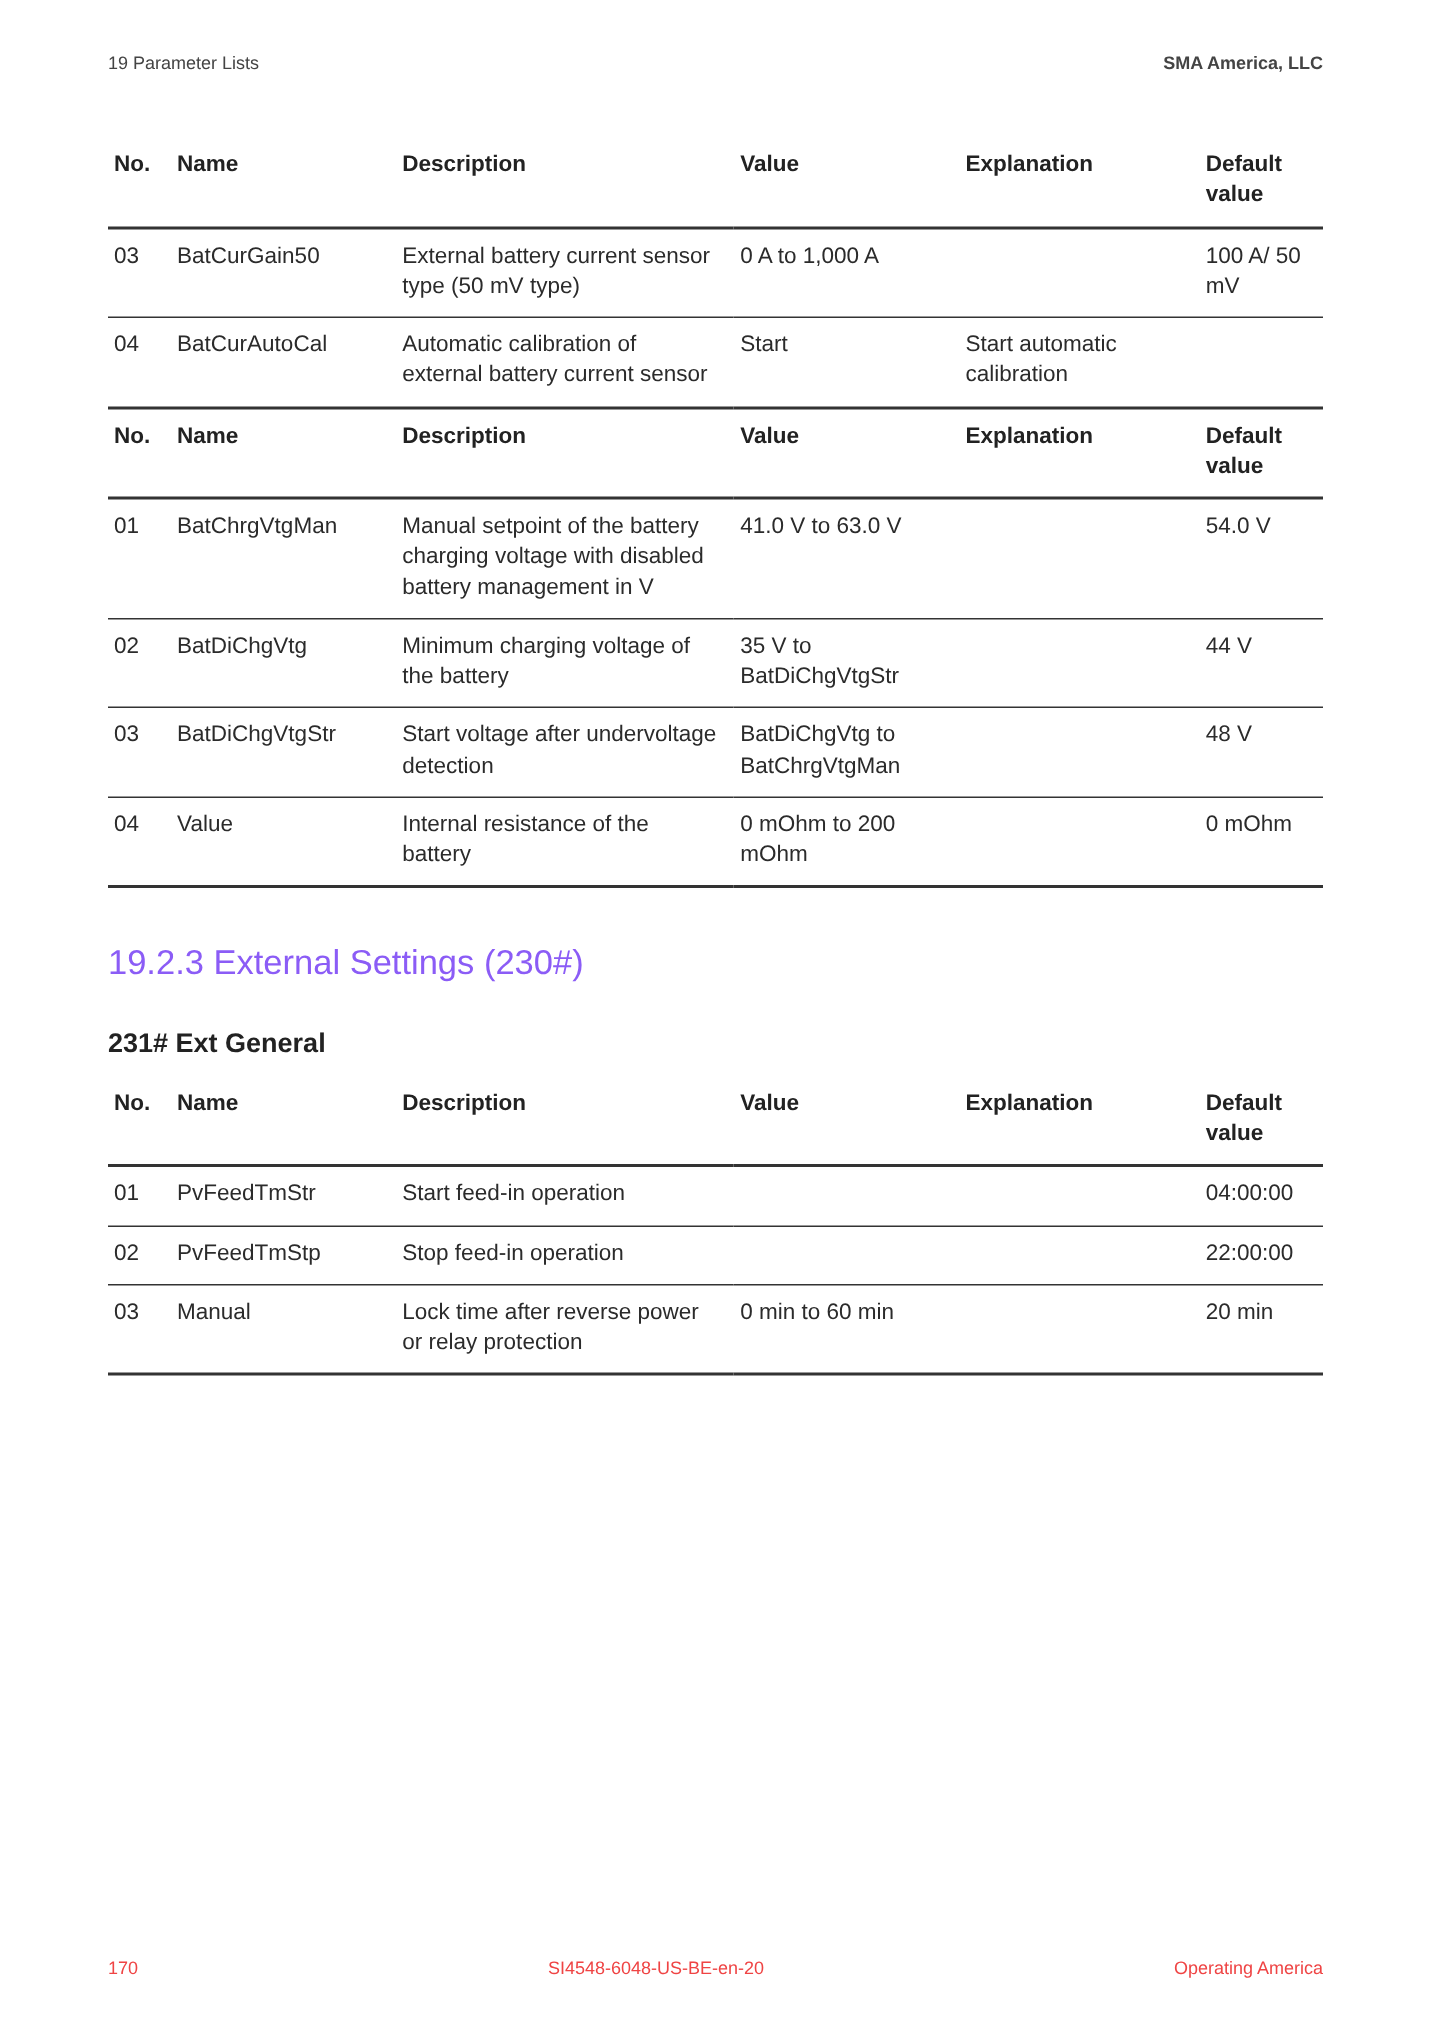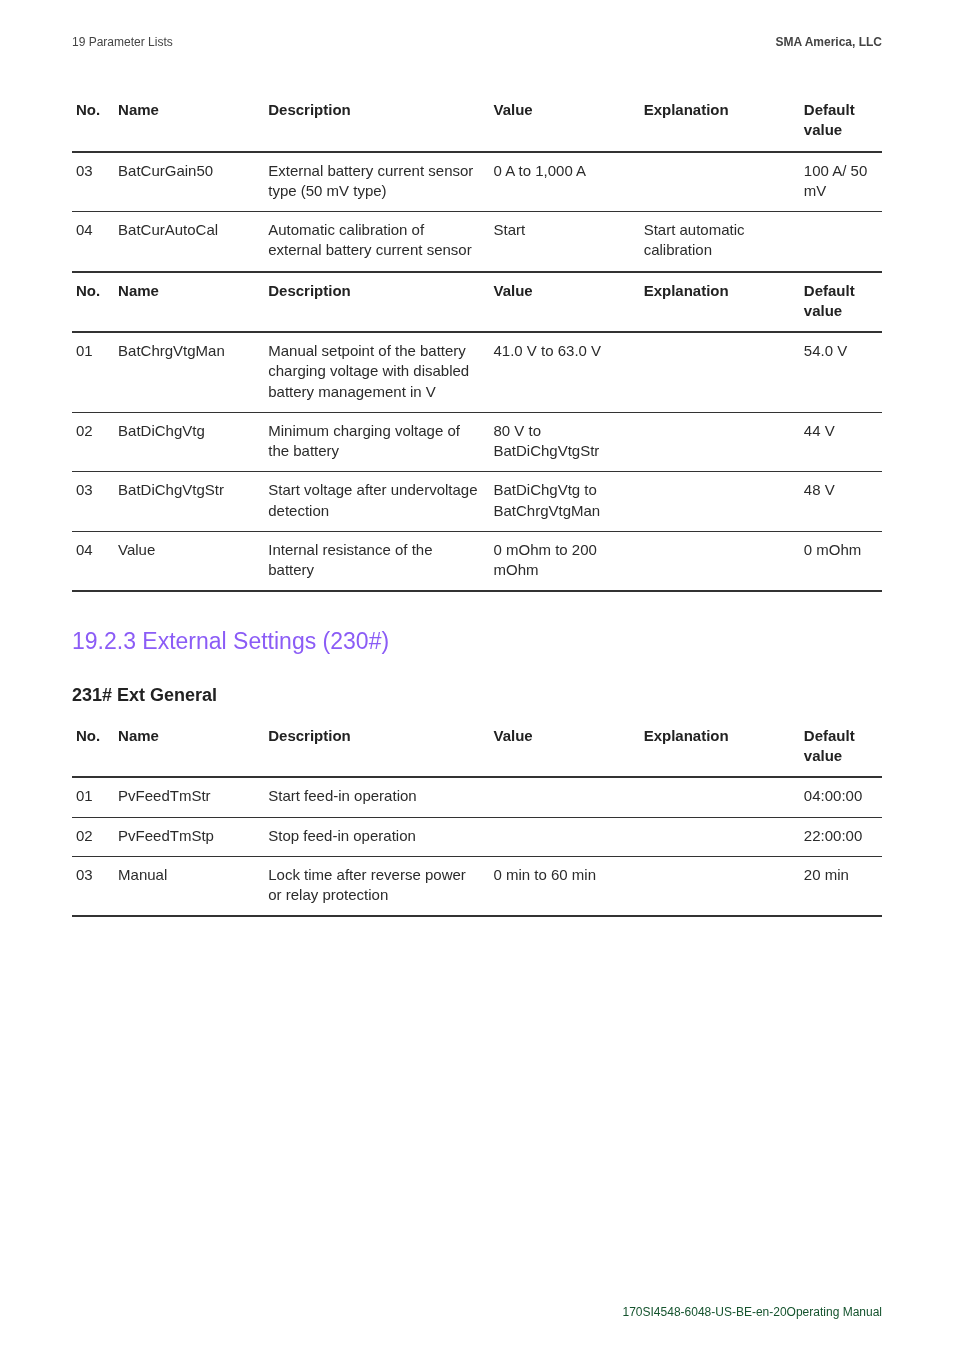--- a/index.html
+++ b/index.html
@@ -56,23 +56,23 @@
   .col-val  { width: 150px; }
   .col-exp  { width: 160px; }
   .col-def  { width: 82px; }
 
   .footer {
     position: absolute;
     bottom: 32px;
     left: 72px;
     right: 72px;
     display: flex;
-    justify-content: flex-end;
+    justify-content: space-between;
     font-size: 12px;
-    color: #14532d;
+    color: #ef4444;
     margin-top: 40px;
   }
 </style>
 </head>
 <body>
 
 <div class="page">
 
   <div class="topbar">
     <span>19 Parameter Lists</span>
@@ -143,21 +143,21 @@
         <td>BatChrgVtgMan</td>
         <td>Manual setpoint of the battery charging voltage with disabled battery management in V</td>
         <td>41.0 V to 63.0 V</td>
         <td></td>
         <td>54.0 V</td>
       </tr>
       <tr>
         <td>02</td>
         <td>BatDiChgVtg</td>
         <td>Minimum charging voltage of the battery</td>
-        <td>80 V to BatDiChgVtgStr</td>
+        <td>35 V to BatDiChgVtgStr</td>
         <td></td>
         <td>44 V</td>
       </tr>
       <tr>
         <td>03</td>
         <td>BatDiChgVtgStr</td>
         <td>Start voltage after undervoltage detection</td>
         <td>BatDiChgVtg to BatChrgVtgMan</td>
         <td></td>
         <td>48 V</td>
@@ -219,16 +219,16 @@
         <td>0 min to 60 min</td>
         <td></td>
         <td>20 min</td>
       </tr>
     </tbody>
   </table>
 
   <div class="footer">
     <span>170</span>
     <span>SI4548-6048-US-BE-en-20</span>
-    <span>Operating Manual</span>
+    <span>Operating America</span>
   </div>
 
 </div>
 
 </body></html>

